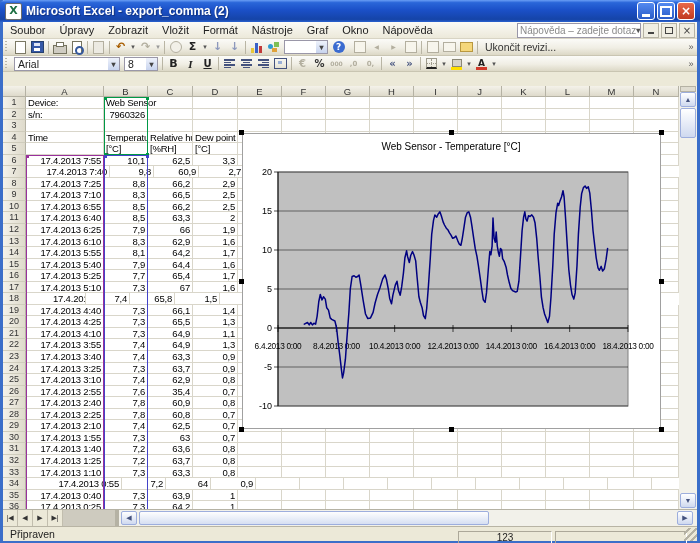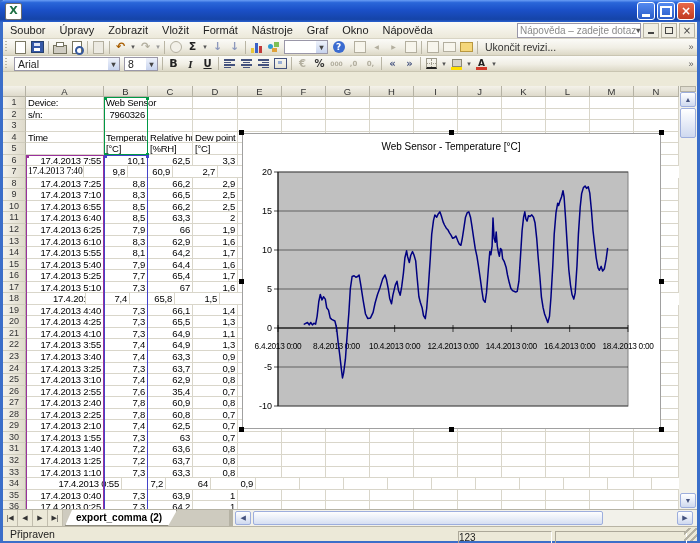--- a/index.html
+++ b/index.html
@@ -102,31 +102,32 @@
   .hbtn{position:absolute;top:1px;height:14px;width:16px;background:linear-gradient(180deg,#fff,#cfd9ef);
     border:1px solid #9daedd;border-radius:2px;box-sizing:border-box;text-align:center;
     line-height:12px;color:#44527e;font-size:7px;}
   #hthumb{position:absolute;top:1px;height:14px;background:linear-gradient(180deg,#fefefe,#d6dff2);
     border:1px solid #9daedd;border-radius:2px;box-sizing:border-box;}
   
   #statusbar{position:absolute;left:0;top:526px;width:694px;height:14px;background:#ece9d8;
     border-top:1px solid #b8b4a4;font-size:10.5px;color:#222;}
   #st-mode{position:absolute;left:7px;top:1px;}
   .stpanel{position:absolute;top:4px;height:11px;border:1px solid;border-color:#aca899 #fff #fff #aca899;
-    font-size:10px;line-height:11px;color:#222;}
+    font-size:10px;text-align:center;line-height:11px;color:#222;}
   #grip{position:absolute;right:0;bottom:0;width:13px;height:13px;
     background:repeating-linear-gradient(135deg,transparent 0 3px,#b5b2a4 3px 5px);}
 </style>
 </head>
 <body>
 
 <div id="win">
 
   <div id="titlebar">
     <span id="appicon">X</span>
+    <span id="title">Microsoft Excel - export_comma (2)</span>
     <span class="tbtns">
       <span class="tbtn min">
           <i class="bar"></i>
         </span>
       <span class="tbtn max">
           <i class="box"></i>
         </span>
       <span class="tbtn close">×</span>
     </span>
   </div>
@@ -486,21 +487,21 @@
           <span class="cl" style="width: 44px;"></span>
           <span class="cl" style="width: 44px;"></span>
           <span class="cl" style="width: 44px;"></span>
           <span class="cl" style="width: 44px;"></span>
           <span class="cl" style="width: 44px;"></span>
           <span class="cl" style="width: 44px;"></span>
           <span class="cl" style="width: 45px;"></span>
         </div>
         <div class="grow">
           <span class="rh">7</span>
-          <span class="cl r" style="width: 58px; font-family: Liberation Serif, serif;">17.4.2013 7:40</span>
+          <span class="cl r" style="width: 84px;">17.4.2013 7:40</span>
           <span class="cl r" style="width: 44px;">9,8</span>
           <span class="cl r" style="width: 45px;">60,9</span>
           <span class="cl r" style="width: 45px;">2,7</span>
           <span class="cl" style="width: 44px;"></span>
           <span class="cl" style="width: 44px;"></span>
           <span class="cl" style="width: 44px;"></span>
           <span class="cl" style="width: 44px;"></span>
           <span class="cl" style="width: 44px;"></span>
           <span class="cl" style="width: 44px;"></span>
           <span class="cl" style="width: 44px;"></span>
@@ -1075,21 +1076,20 @@
     <div class="sbtn" style="top:6px;height:15px;line-height:14px">▲</div>
     <div class="sbtn" style="top:22px;height:30px"></div>
     <div class="sbtn" style="top:407px;height:15px;line-height:14px">▼</div>
   </div>
 
   <div id="tabsrow">
     <span class="navbtn">|◀</span>
     <span class="navbtn">◀</span>
     <span class="navbtn">▶</span>
     <span class="navbtn">▶|</span>
-    <span id="tab-active">export_comma (2)</span>
     <span id="tabsplit"></span>
     <span id="hscroll">
       <span class="hbtn" style="left:2px">◀</span>
       <span id="hthumb" style="left:20px;width:350px"></span>
       <span class="hbtn" style="right:4px">▶</span>
     </span>
   </div>
 
   <div id="statusbar">
     <span id="st-mode">Připraven</span>

